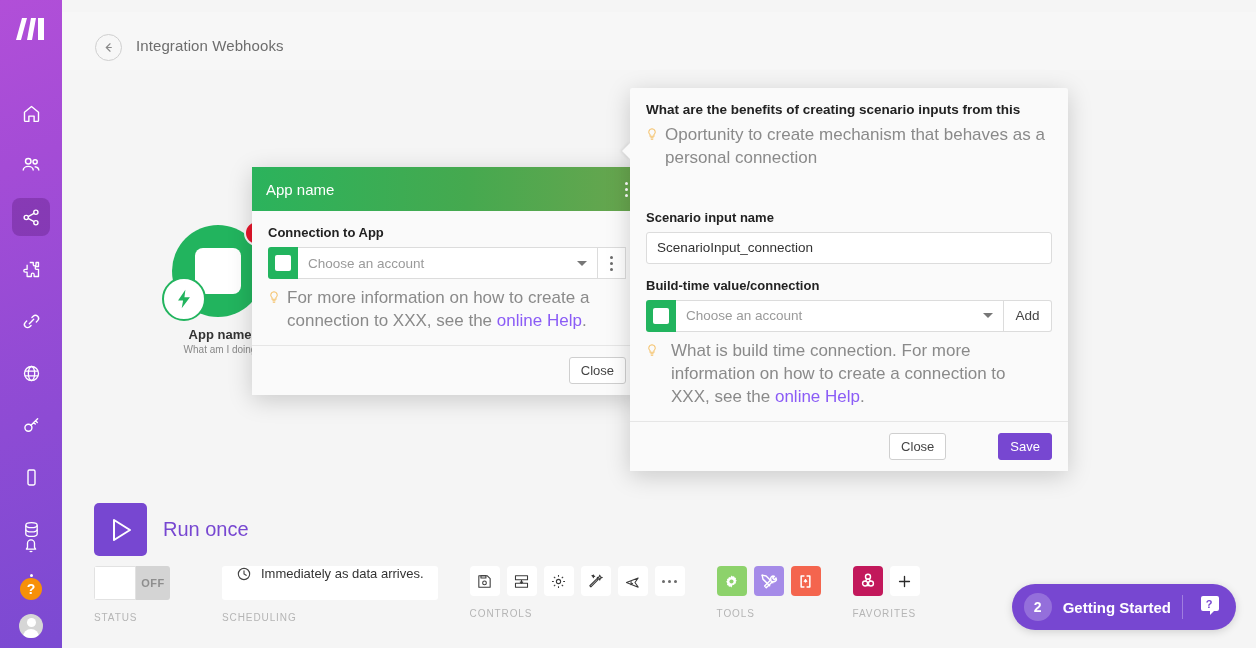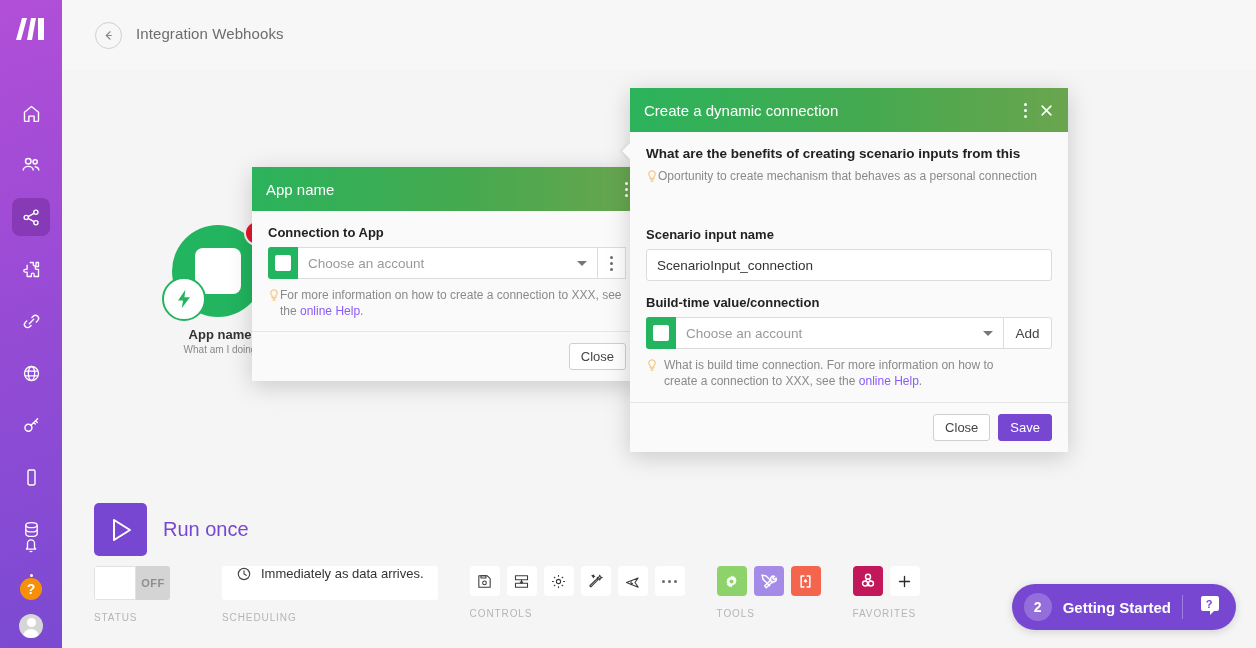--- a/index.html
+++ b/index.html
@@ -34,21 +34,21 @@
     color: #fff; font-size: 14px; font-weight: bold; line-height: 22px; text-align: center;
     cursor:pointer;
   }
   .avatar-sb {
     width: 24px; height: 24px; border-radius: 50%;
     background: #d6d6d6; display:flex; align-items:flex-end; justify-content:center; overflow:hidden;
     cursor:pointer;
   }
 
   
-  .topbar { position: absolute; left: 62px; top: 0; right: 0; height: 70px; background: #f7f7f7; }
+  .topbar { position: absolute; left: 62px; top: 12px; right: 0; height: 70px; background: #f7f7f7; }
   .back-btn {
     position: absolute; left: 33px; top: 22px; width: 27px; height: 27px;
     border: 1px solid #cfcfcf; border-radius: 50%; background: #f7f7f7;
     display: flex; align-items: center; justify-content: center; cursor: pointer;
   }
   .page-title {
     position: absolute; left: 74px; top: 25px;
     font-size: 15px; color: #6d6d6d; letter-spacing: .1px;
   }
 
@@ -95,21 +95,21 @@
     color: #fff; font-size: 15px;
   }
   .dlg-header .title { flex: 1; }
   .dlg-header .hicon { margin-left: 12px; cursor: pointer; display:flex; align-items:center; }
   .dots-v { display:flex; flex-direction:column; gap:3px; align-items:center; }
   .dots-v i { width:3px; height:3px; border-radius:50%; background:#fff; display:block; }
   .dots-v.dark i { background:#6b6b6b; }
   .dlg-body { padding: 14px 16px 12px 16px; }
   .field-label { font-size: 13px; font-weight: bold; color: #222; margin-bottom: 7px; }
   .hint {
-    display: flex; font-size: 12px; color: #8a8a8a; line-height: 1.35; margin-top: 8px;
+    display: flex; gap: 7px; font-size: 17px; color: #8a8a8a; line-height: 1.35; margin-top: 8px;
   }
   .bulb { flex: 0 0 auto; margin-top: 1px; }
   .hint a { color: #8b5cf6; text-decoration: none; }
   .txt-input {
     width: 100%; height: 32px; border: 1px solid #dcdcdc; border-radius: 3px;
     background: #fff; font-size: 13.5px; color: #333; padding: 4px 10px;
     font-family: "Liberation Sans", sans-serif;
   }
   .conn-row { display: flex; align-items: stretch; height: 32px; }
   .conn-swatch { width: 30px; background: #22b45e; display:flex; align-items:center; justify-content:center; border-radius: 3px 0 0 3px;}
@@ -130,20 +130,21 @@
     font-size: 13.5px; color: #444; cursor: pointer; border-radius: 0 3px 3px 0;
   }
   .dlg-footer {
     border-top: 1px solid #e6e6e6; padding: 11px 16px; display: flex; justify-content: flex-end; gap: 8px;
     background: #fafafa;
   }
   .btn {
     height: 27px; min-width: 50px; padding: 0 11px; border-radius: 3px;
     font-size: 13px; cursor: pointer; display:flex; align-items:center; justify-content:center;
     font-family: "Liberation Sans", sans-serif;
+    margin-left: 44px;
   }
   .btn-close { background: #fff; border: 1px solid #cfcfcf; color: #444; }
   .btn-save { background: #7747d1; border: 1px solid #7747d1; color: #fff; }
 
   
   #dlg-app { left: 190px; top: 97px; width: 390px; }
   #dlg-dyn { left: 568px; top: 18px; width: 438px; }
   .dlg-pointer {
     position: absolute; left: -8px; top: 54px; width: 0; height: 0;
     border-top: 9px solid transparent; border-bottom: 9px solid transparent;
@@ -366,35 +367,20 @@
           </span>
         </div>
       </div>
       <div class="dlg-footer">
         <div class="btn btn-close">Close</div>
       </div>
     </div>
 
     <div class="dialog" id="dlg-dyn">
       <div class="dlg-pointer"></div>
-      <div class="dlg-header">
-        <div class="title">Create a dynamic connection</div>
-        <div class="hicon">
-          <div class="dots-v">
-              <i></i>
-              <i></i>
-              <i></i>
-            </div>
-        </div>
-        <div class="hicon">
-          <svg width="15" height="15" viewBox="0 0 24 24" stroke="#fff" stroke-width="2.6" stroke-linecap="round">
-            <path d="M5 5 19 19M19 5 5 19"></path>
-          </svg>
-        </div>
-      </div>
       <div class="dlg-body">
         <div class="field-label" style="font-size:13.5px;">What are the benefits of creating scenario inputs from this</div>
         <div class="hint" style="margin-top:4px;">
           <span class="bulb">
             <svg width="12" height="14" viewBox="0 0 16 18" fill="none" stroke="#f5c26b" stroke-width="1.4" stroke-linecap="round">
               <path d="M8 2a4.4 4.4 0 0 0-2.6 7.9V12h5.2V9.9A4.4 4.4 0 0 0 8 2z"></path>
               <path d="M6.4 14h3.2M7 16h2"></path>
             </svg>
           </span>
           <span>Oportunity to create mechanism that behaves as a personal connection</span>

